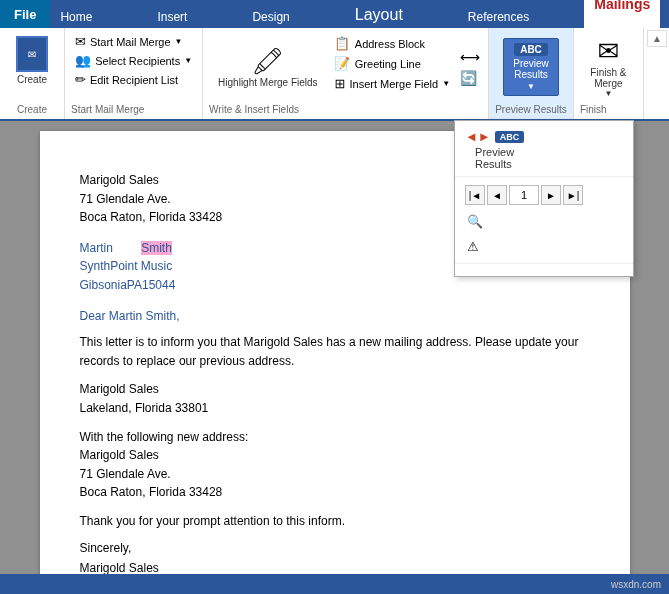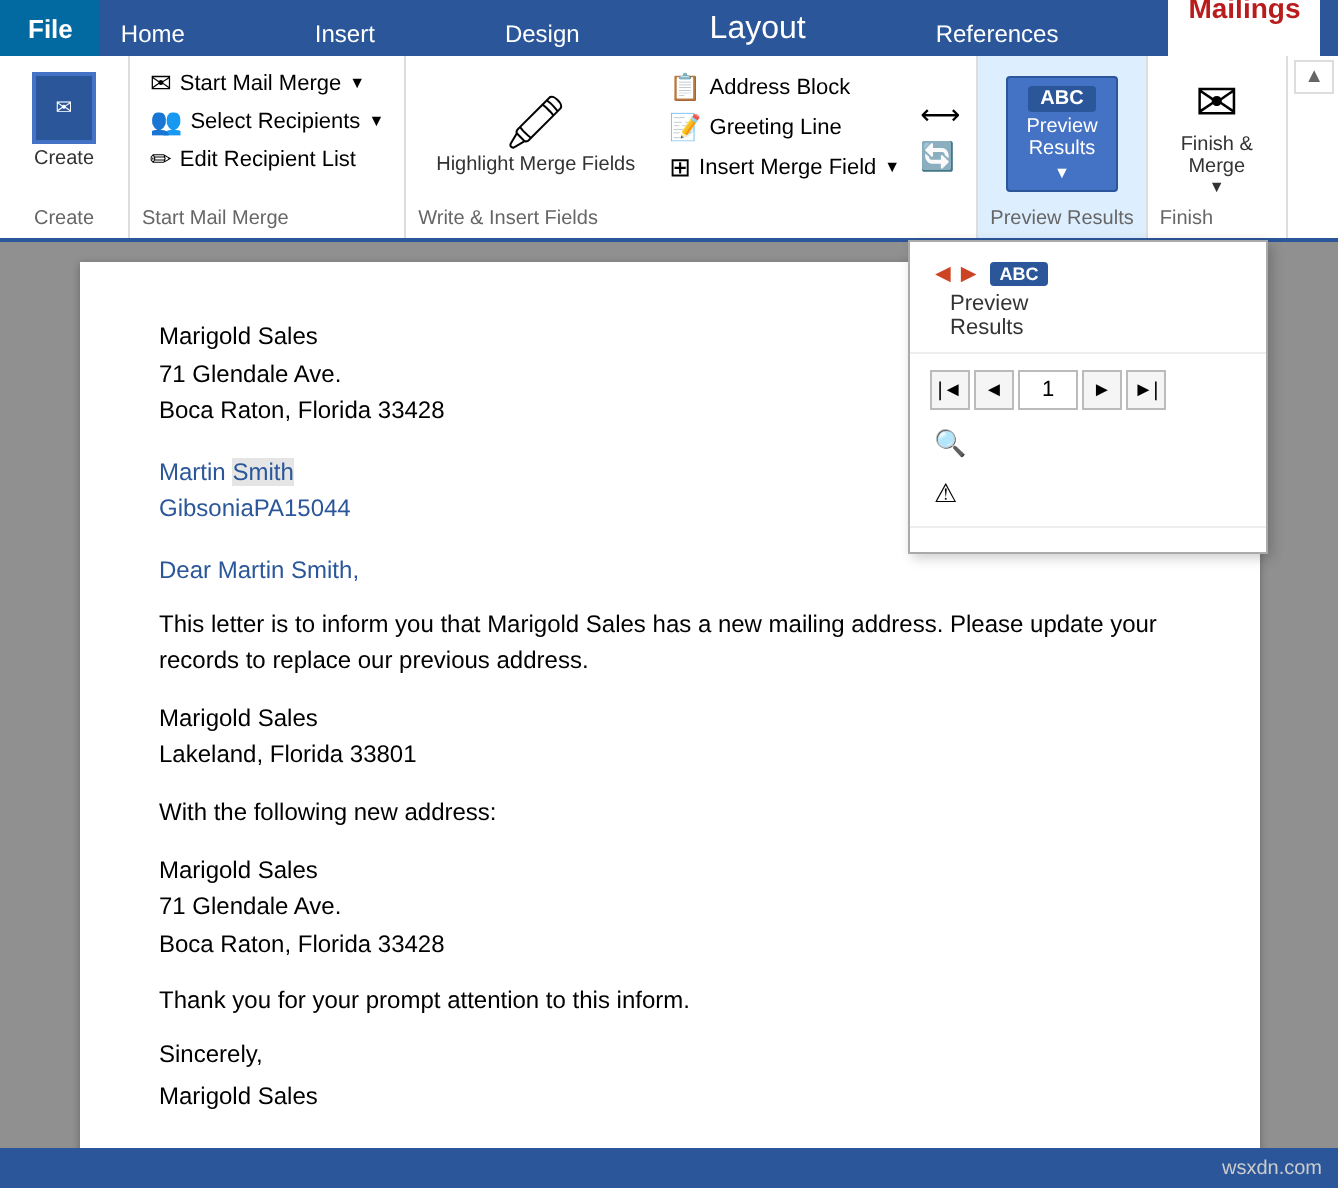--- a/index.html
+++ b/index.html
@@ -146,45 +146,46 @@
     <div style="display:flex; align-items:center; gap:6px; padding:5px 12px; cursor:pointer; font-size:11px;">
       <span style="font-size:13px;">⚠</span>
       <span></span>
     </div>
     <div style="height:1px; background:#eee; margin:4px 0;"></div>
     <div style="font-size:10px; color:#666; text-align:center; padding:2px 10px;"></div>
   </div>
 </div>
 
 <div style="background:#909090; height:calc(594px - 28px - 96px); display:flex; justify-content:center; overflow:hidden;">
-  <div style="background:#fff; width:590px; margin:10px 0; padding:28px 40px; box-shadow:0 1px 4px rgba(0,0,0,0.3); overflow:hidden; font-size:12px; line-height:1.55; color:#000;">
+  <div style="background:#fff; width:590px; margin:10px 0; padding:40px 40px; box-shadow:0 1px 4px rgba(0,0,0,0.3); overflow:hidden; font-size:12px; line-height:1.55; color:#000;">
 
     <div style="margin-bottom:12px;">
       <div>Marigold Sales</div>
       <div>71 Glendale Ave.</div>
       <div>Boca Raton, Florida 33428</div>
     </div>
 
     <div style="margin-bottom:12px;">
       <div>
-        <span style="color:#2b579a;">Martin</span><span style="color:#2b579a;"> </span><span style="color:#2b579a; background:#e5e5e5;">Smith</span>
-      </div>
+        <span style="color:#2b579a;">Martin</span><span style="color:#2b579a;"> </span><span style="color:#2b579a; background:#f9a8d4;margin-left:25px;">Smith</span>
+      </div>
+      <div style="color:#2b579a;">SynthPoint Music</div>
       <div style="color:#2b579a;">GibsoniaPA15044</div>
     </div>
 
     <div style="margin-bottom:8px; color:#2b579a;">Dear Martin Smith,</div>
 
     <div style="margin-bottom:10px;">This letter is to inform you that Marigold Sales has a new mailing address. Please update your records to replace our previous address.</div>
 
     <div style="margin-bottom:10px;">
       <div>Marigold Sales</div>
       <div>Lakeland, Florida 33801</div>
     </div>
 
-    <div style="margin-bottom:10px;">With the following new address:</div>
+    <div style="">With the following new address:</div>
 
     <div style="margin-bottom:10px;">
       <div>Marigold Sales</div>
       <div>71 Glendale Ave.</div>
       <div>Boca Raton, Florida 33428</div>
     </div>
 
     <div style="margin-bottom:8px;">Thank you for your prompt attention to this inform.</div>
     <div style="margin-bottom:2px;">Sincerely,</div>
     <div>Marigold Sales</div>

